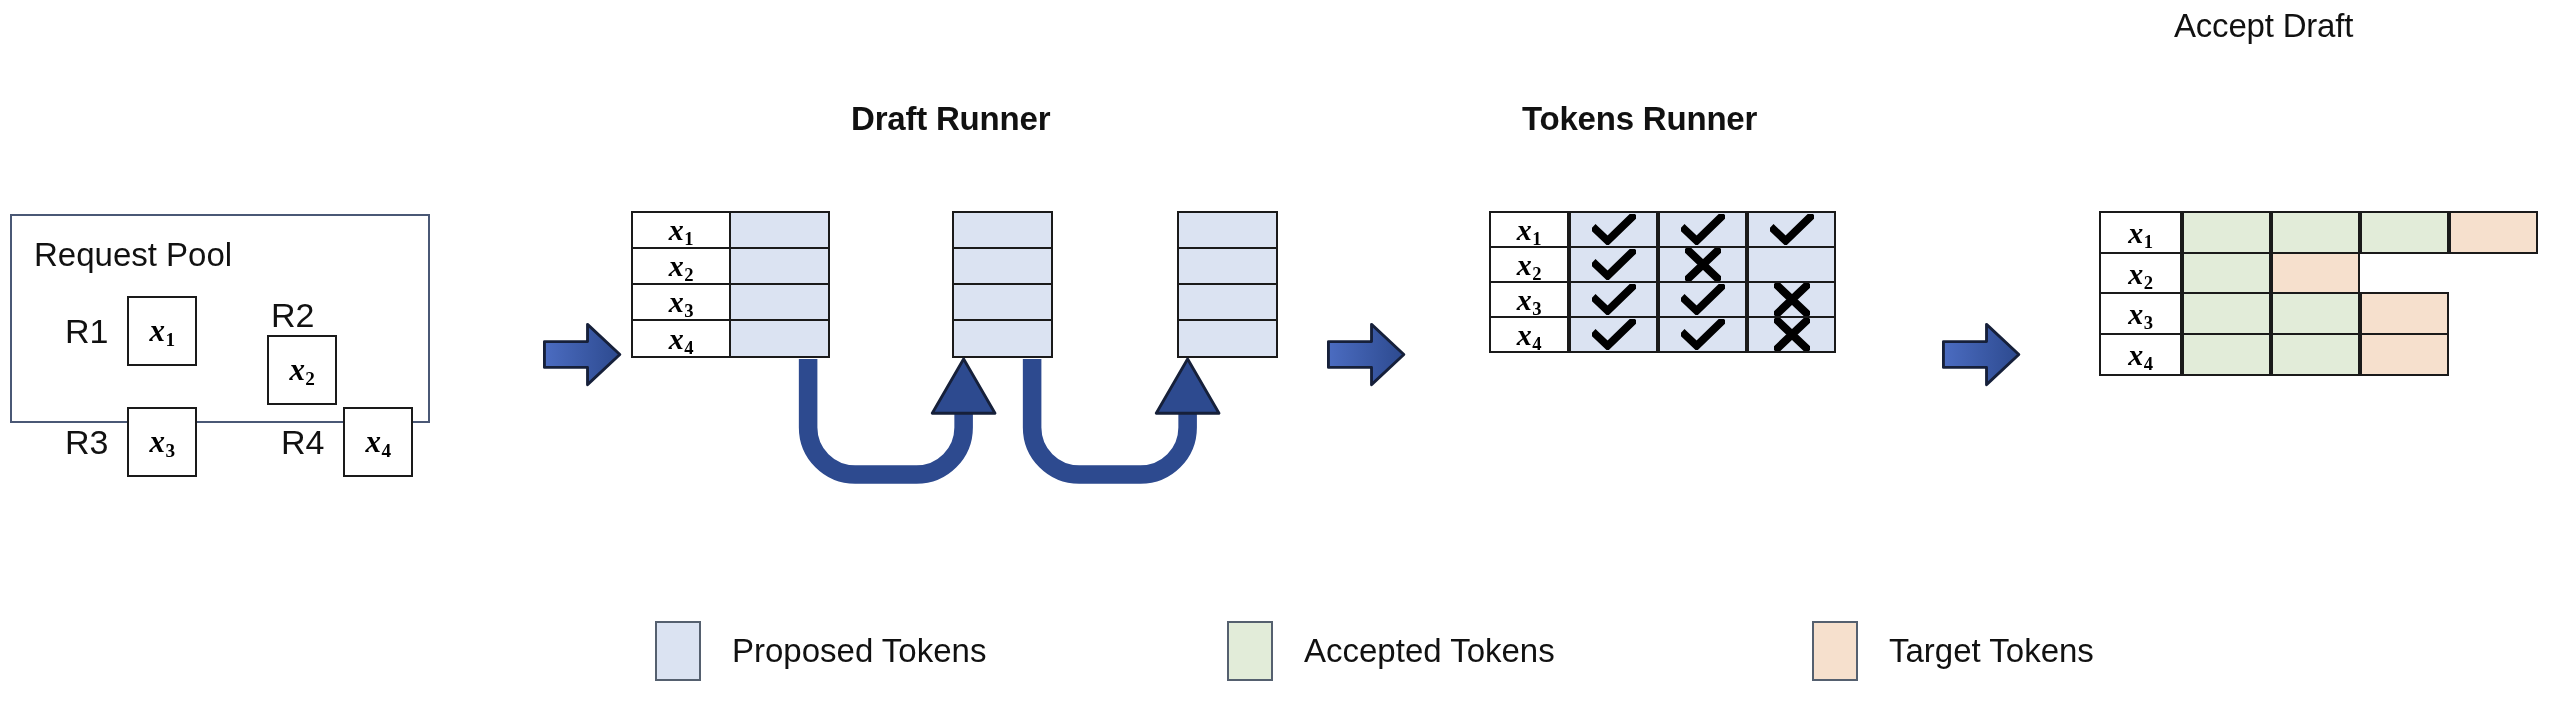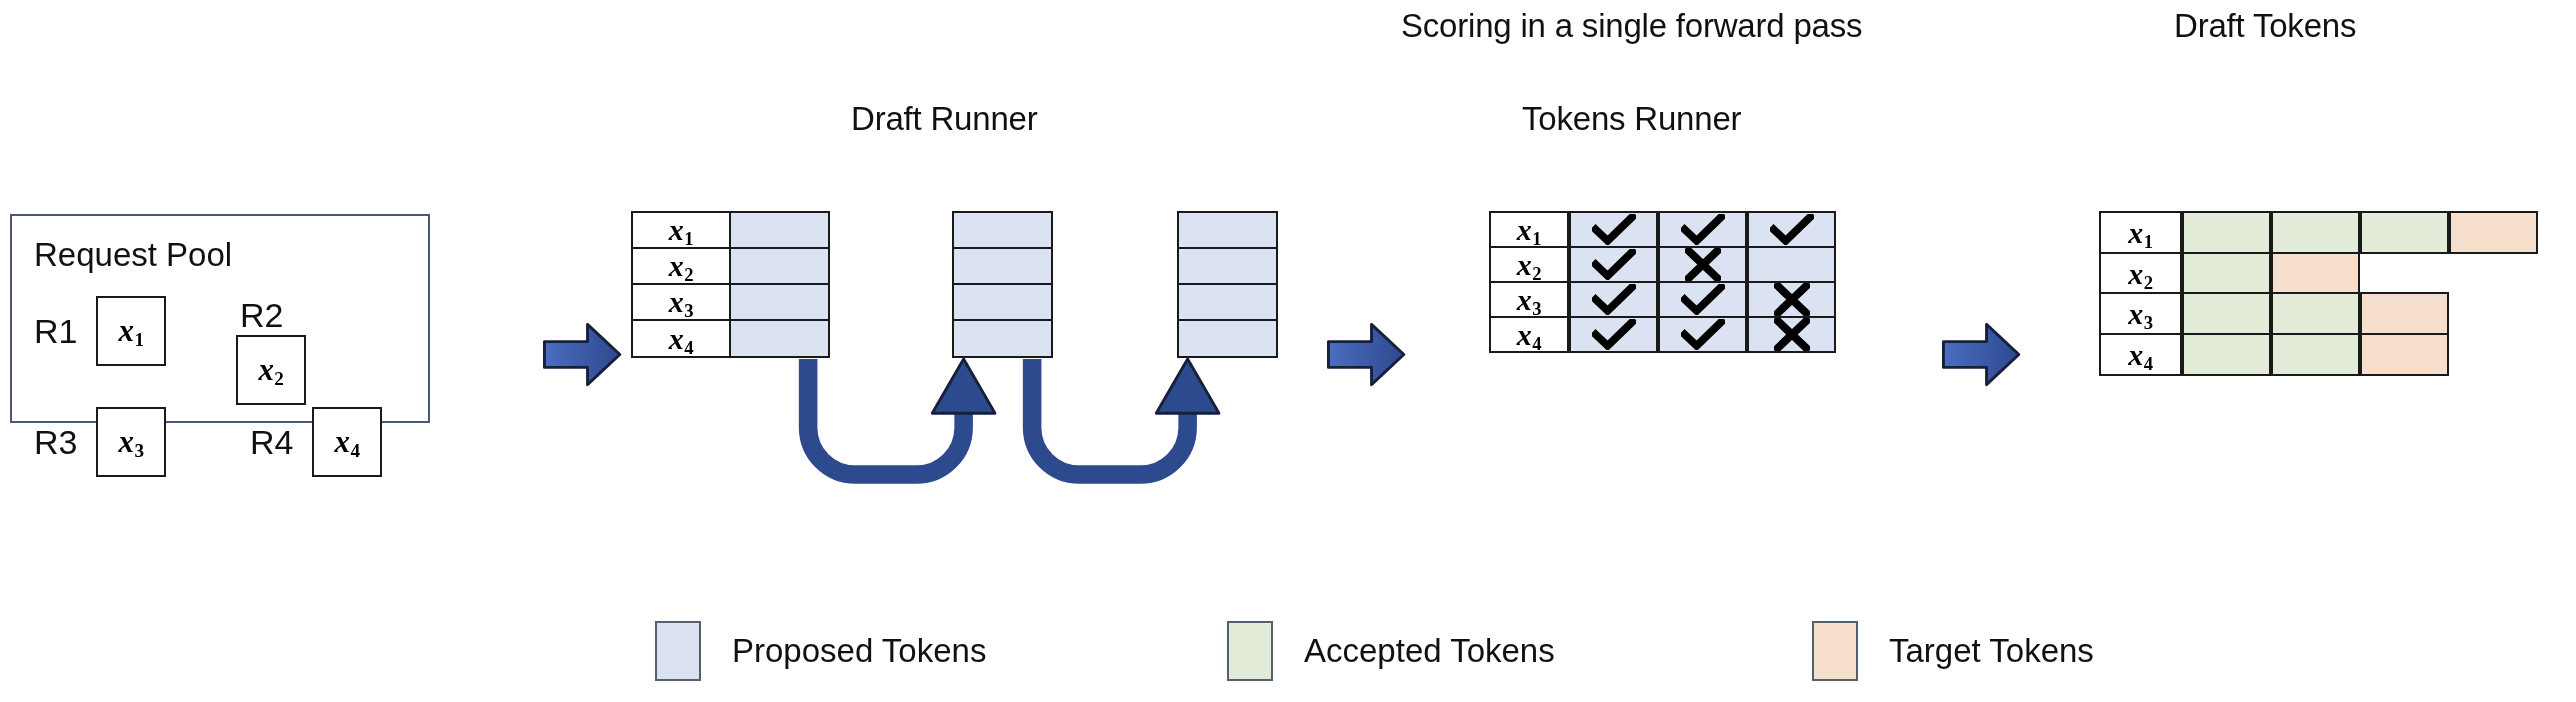--- a/index.html
+++ b/index.html
@@ -9,41 +9,41 @@
     color:#000;
   }
   .stage{position:absolute;left:0;top:0;width:2576px;height:703px;}
 
   
   .title{
     position:absolute;font-size:33px;font-weight:400;color:#111;
     white-space:nowrap;letter-spacing:-0.2px;
   }
   .subtitle{
-    position:absolute;font-size:33px;font-weight:400;color:#111;
+    position:absolute;font-size:33px;font-weight:700;color:#111;
     white-space:nowrap;letter-spacing:-0.2px;
   }
   .mathvar{
     font-family:Liberation Serif, serif;
     font-style:italic;font-weight:600;
   }
   .mathvar sub{
     font-style:normal;font-weight:700;font-size:.62em;
     vertical-align:baseline;position:relative;top:.28em;left:.02em;
   }
 
   
   #request-pool{
     position:absolute;left:10px;top:214px;width:420px;height:209px;
     border:2.1px solid #4a5875;background:#fff;box-sizing:border-box;
   }
   #request-pool-title{
     position:absolute;left:34px;top:236px;font-size:33px;color:#111;white-space:nowrap;
   }
-  .pool-cell{position:absolute;display:flex;align-items:center;}
+  .pool-cell{position:absolute;display:flex;align-items:center;margin-left:31px;}
   .pool-label{
     font-size:34px;color:#111;margin-right:18.6px;white-space:nowrap;
   }
   .pool-box{
     width:70px;height:70px;border:2.9px solid #1a1a1a;background:#fff;
     box-sizing:border-box;display:flex;align-items:center;justify-content:center;
     font-size:31px;
   }
 
   
@@ -90,24 +90,23 @@
   }
   .legend-label{font-size:33px;color:#111;white-space:nowrap;}
 </style>
 </head>
 <body>
 
 <div class="stage">
 
   <div class="subtitle" style="left:851px;top:100px;">Draft Runner</div>
 
-  <div class="title" style="left:1401px;top:7.1px;">Scoring in a single forward pass</div>
   <div class="subtitle" style="left:1522px;top:100px;">Tokens Runner</div>
 
-  <div class="title" style="left:2174px;top:7.1px;">Draft Tokens</div>
+  <div class="title" style="left:2174px;top:7.1px;">Accept Draft</div>
 
   <div id="request-pool"></div>
   <div id="request-pool-title">Request Pool</div>
 
   <div class="pool-cell" style="left:34px;top:296px;">
     <span class="pool-label">R1</span>
     <span class="pool-box">
       <span class="mathvar"><span>x</span><sub>1</sub></span>
     </span>
   </div>

